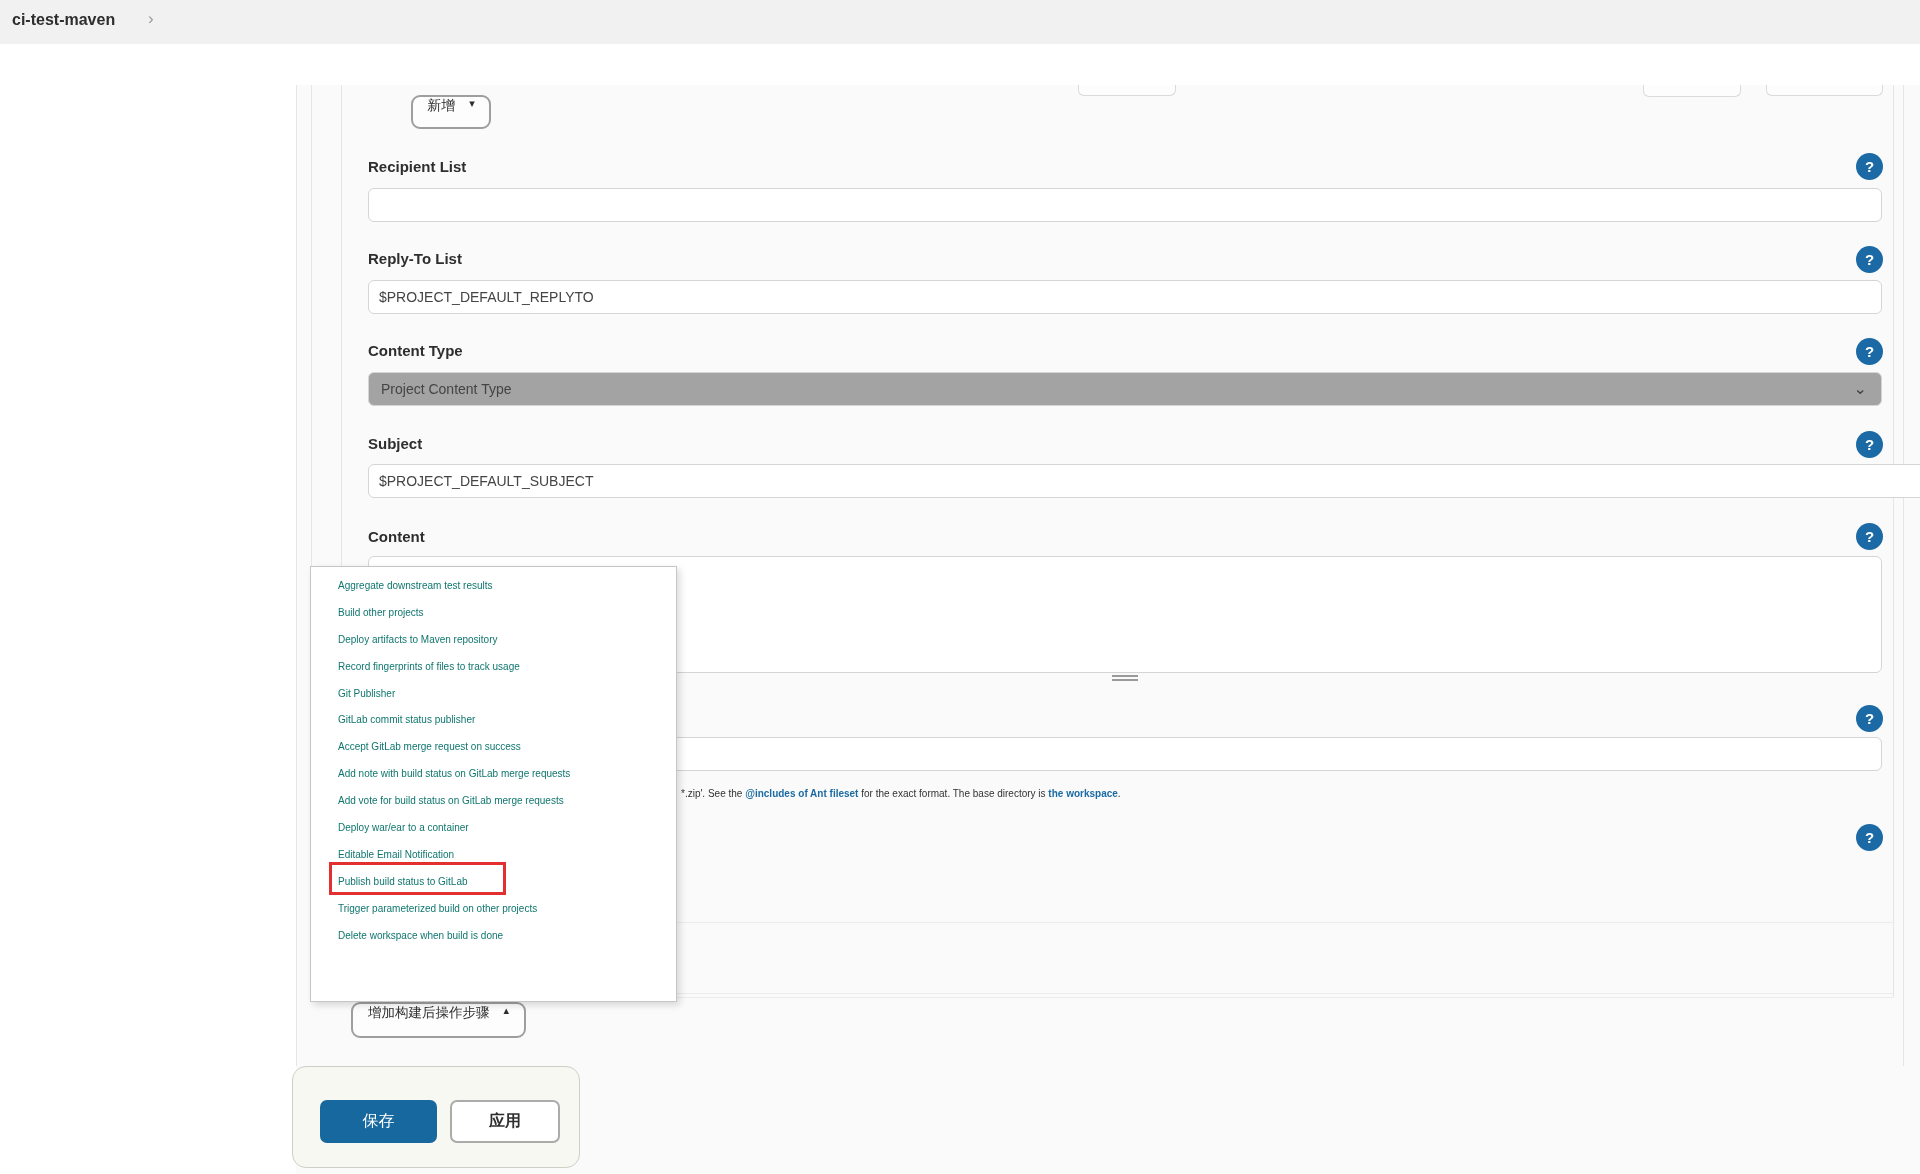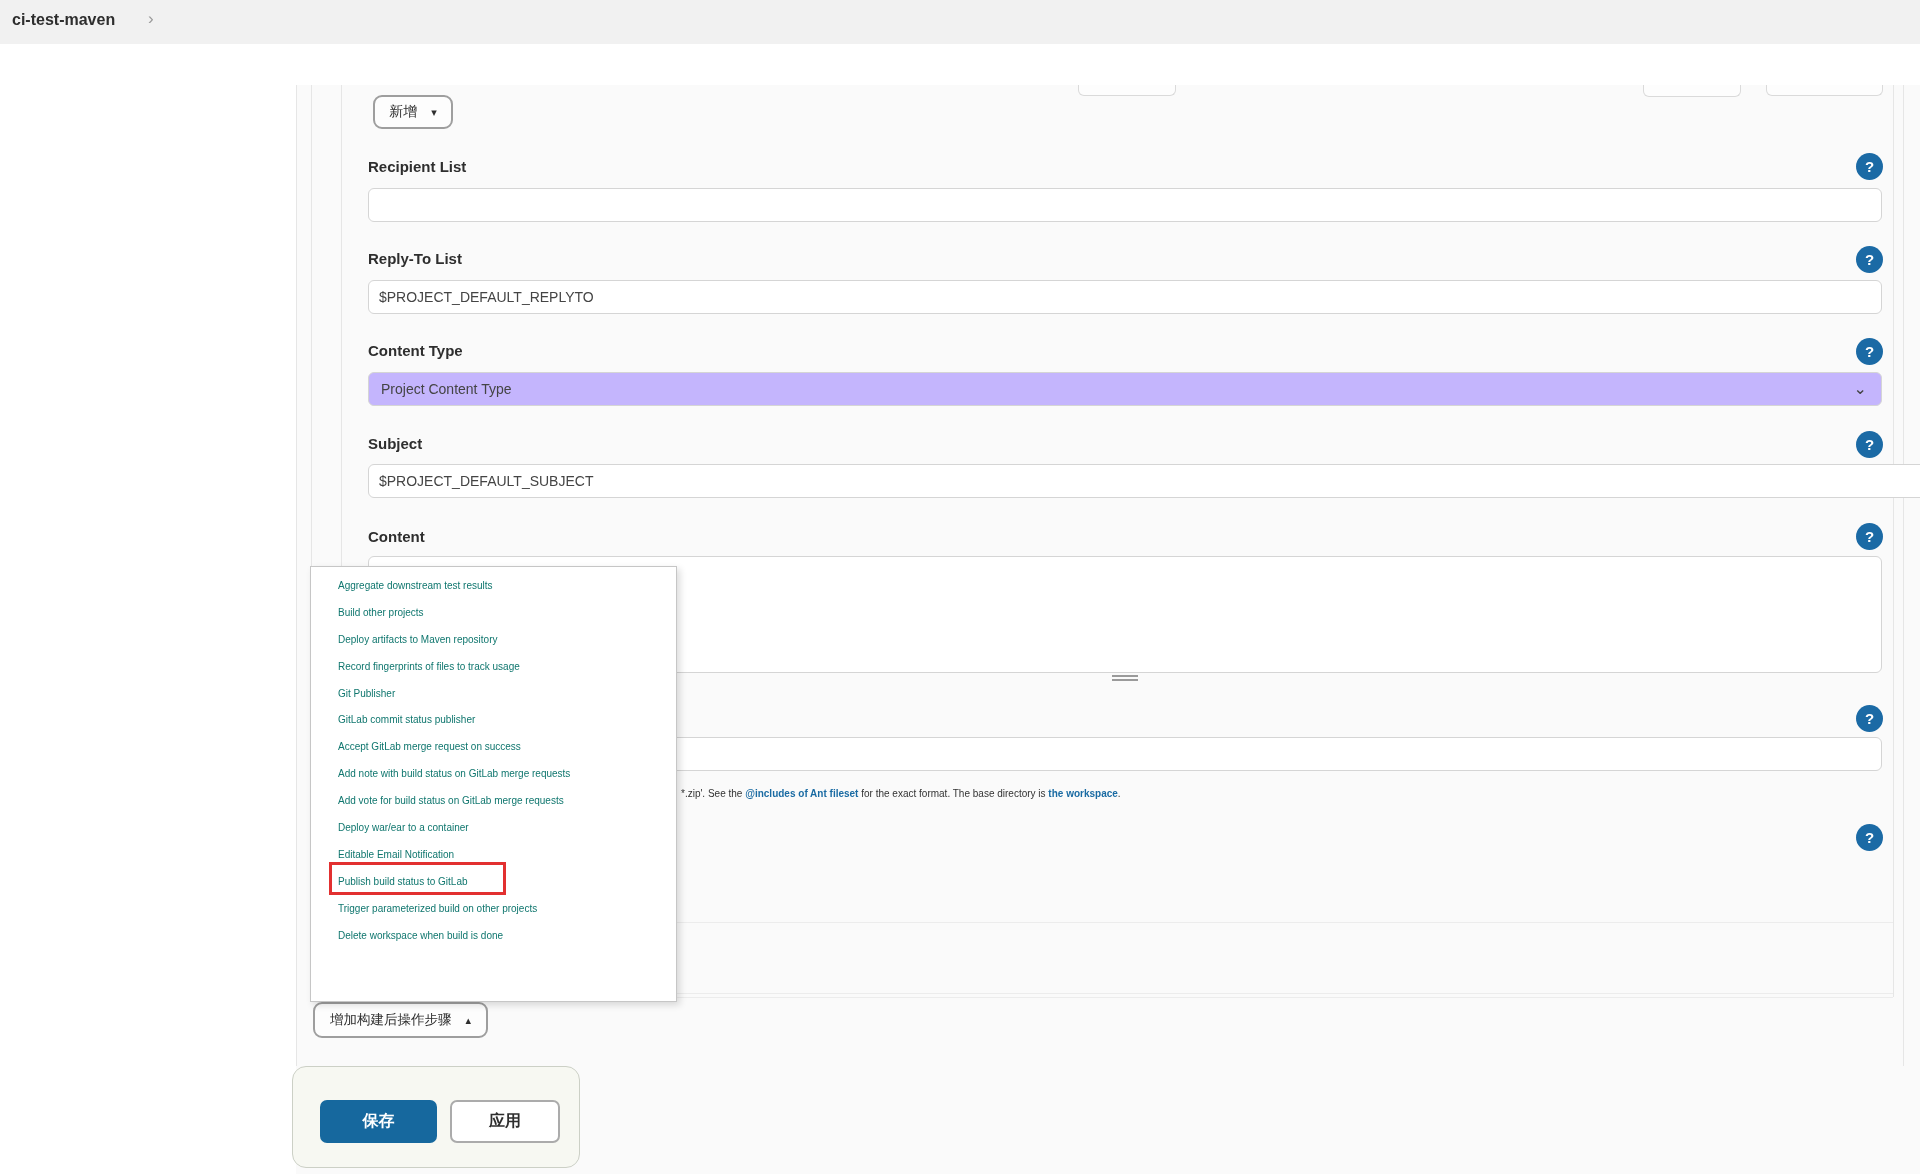--- a/index.html
+++ b/index.html
@@ -18,49 +18,49 @@
   .tab.active{background:#fcfcfc;color:#2e2e2e;font-weight:bold;height:42px;}
   
   .content-bg{left:296px;top:85px;width:1624px;height:1089px;background:#fafafa;}
   .vline{width:1px;background:#e6e6e6;}
   .hline{height:1px;background:#ececec;}
   
   .sliver{background:#fdfdfd;border:1px solid #dadada;border-top:none;
           border-radius:0 0 6px 6px;box-sizing:border-box;}
   
   .btn-outline{background:#fdfdfd;border:2px solid #9e9e9e;border-radius:9px;
-               box-sizing:border-box;display:flex;align-items:center;justify-content:center;
-               gap:14px;font-size:14px;color:#2e2e2e;cursor:pointer;}
+               box-sizing:border-box;display:flex;align-items:flex-start;justify-content:center;
+               gap:14px;font-size:14px;color:#2e2e2e;cursor:pointer;margin-left:38px;}
   .caret{font-size:11px;color:#2e2e2e;}
   
   .field-label{font-size:15px;font-weight:600;color:#2e2e2e;}
   .text-input{background:#fff;border:1px solid #d5d5d5;border-radius:6px;box-sizing:border-box;
               font-family:"Liberation Sans",sans-serif;font-size:14px;color:#444;padding:0 10px;outline:none;}
-  .select-box{background:#c4b5fd;border:1px solid #d5d5d5;border-radius:6px;box-sizing:border-box;
+  .select-box{background:#a3a3a3;border:1px solid #d5d5d5;border-radius:6px;box-sizing:border-box;
               font-size:14px;color:#444;display:flex;align-items:center;padding:6px 12px;}
   .select-chev{position:absolute;right:14px;top:6px;font-size:16px;color:#444;}
   .help-icon{width:27px;height:27px;border-radius:50%;background:#1b6aa5;color:#fff;
              display:flex;align-items:center;justify-content:center;
              font-size:15px;font-weight:bold;cursor:pointer;}
   .grip{display:flex;flex-direction:column;gap:2px;align-items:center;}
   .grip i{display:block;width:26px;height:2px;background:#9a9a9a;}
   .help-text{font-size:10px;color:#333;white-space:nowrap;}
   .help-text a{color:#1a6ba3;font-weight:bold;text-decoration:none;cursor:pointer;}
   
   .menu{left:310px;top:566px;width:367px;height:436px;background:#fff;border:1px solid #c6c6c6;
         box-sizing:border-box;box-shadow:3px 3px 7px rgba(0,0,0,.14);padding-top:6px;z-index:5;}
   .menu-item{height:26.9px;line-height:26.9px;padding-left:27px;font-size:10px;color:#0f766e;
              white-space:nowrap;cursor:pointer;}
   .highlight-box{left:329px;top:862px;width:177px;height:33px;border:3px solid #e23030;
                  box-sizing:border-box;z-index:6;}
   
   .save-panel{left:292px;top:1066px;width:288px;height:102px;background:#f7f8f2;
               border:1px solid #ccd0c6;border-radius:14px;box-sizing:border-box;}
   .btn-primary{background:#16689e;color:#fff;border:none;border-radius:7px;
-               font-size:16px;font-weight:bold;cursor:pointer;
+               font-size:16px;font-weight:normal;cursor:pointer;
                display:flex;align-items:center;justify-content:center;}
   .btn-secondary{background:#fff;color:#2e2e2e;border:2px solid #ababab;border-radius:7px;
                font-size:16px;font-weight:bold;box-sizing:border-box;cursor:pointer;
                display:flex;align-items:center;justify-content:center;}
 </style>
 </head>
 <body>
 
 <div id="screen">
 

